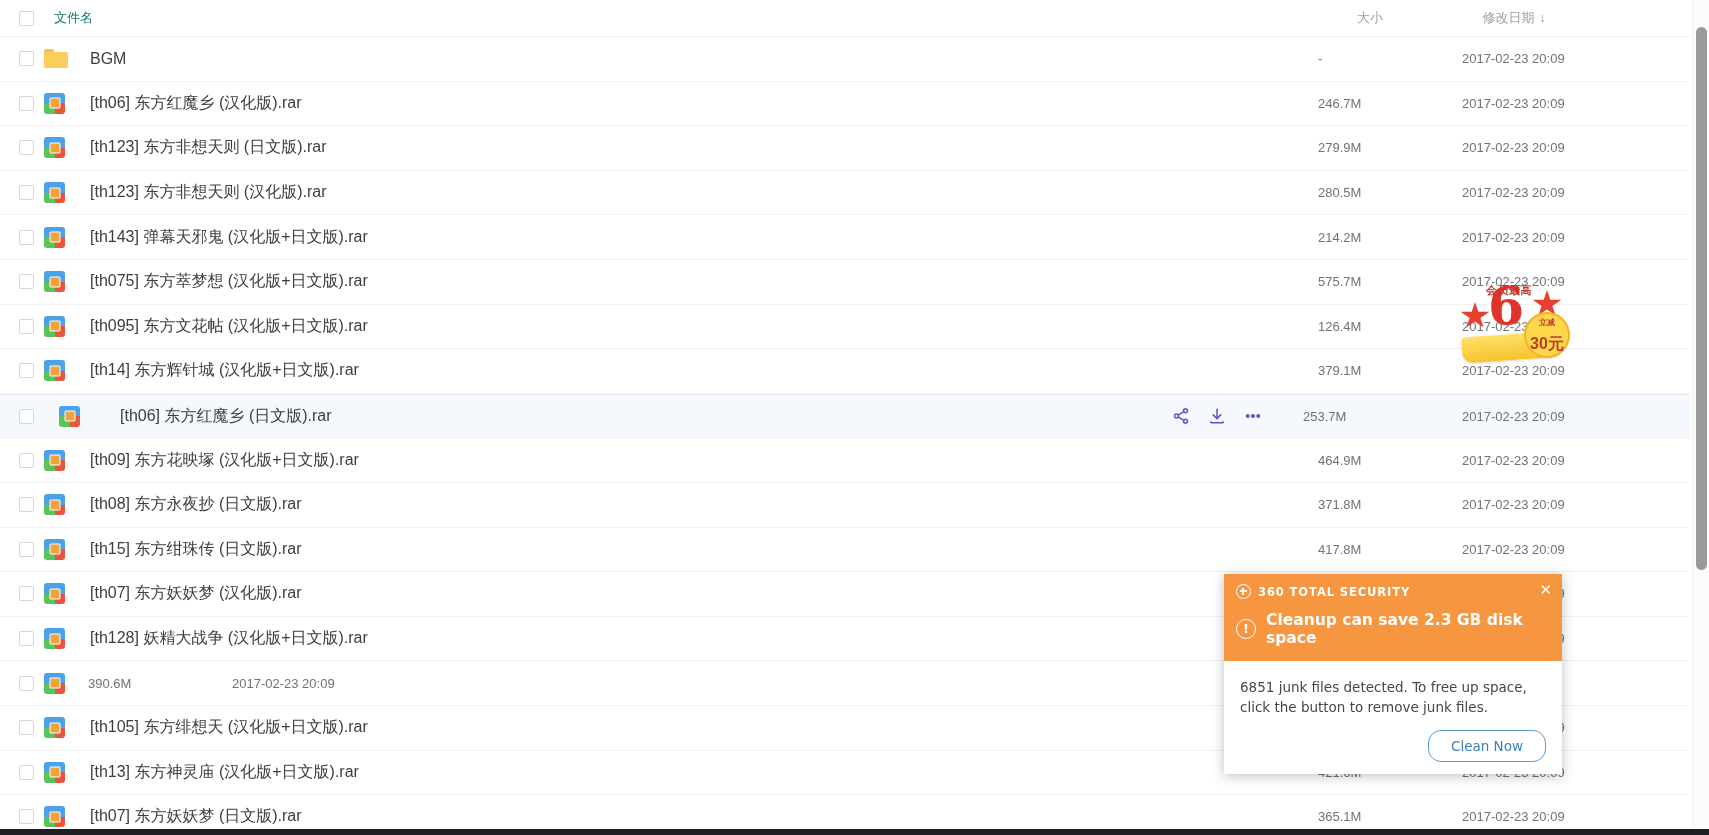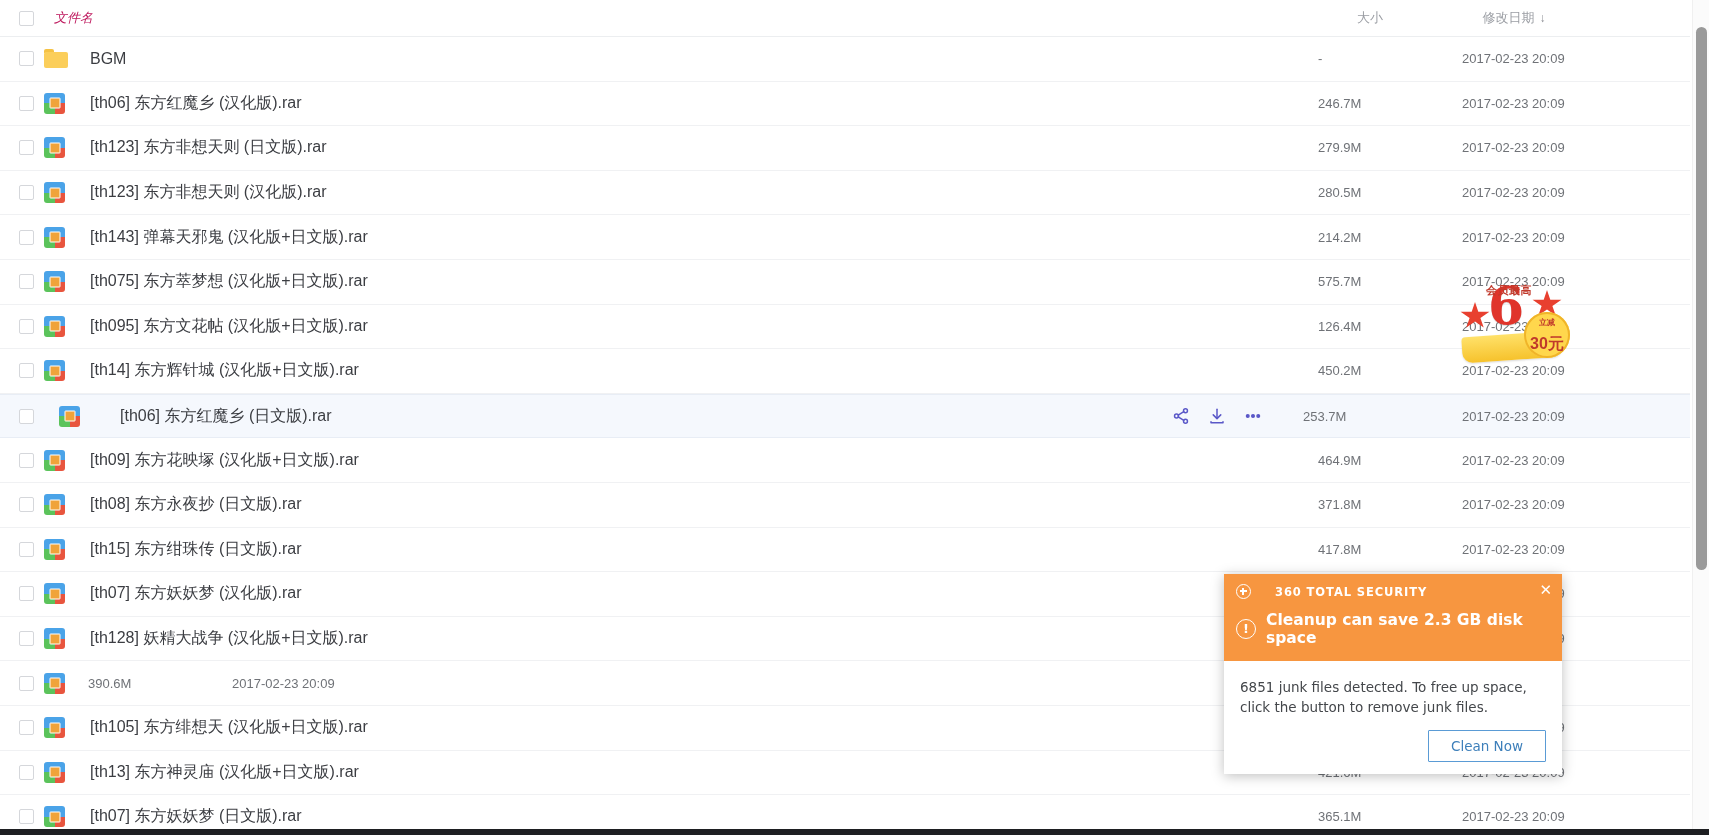--- a/index.html
+++ b/index.html
@@ -121,25 +121,24 @@
     min-width: 0;
     padding-left: 10px;
     font-size: 16px;
     color: #3b3d42;
     white-space: nowrap;
     overflow: hidden;
     text-overflow: ellipsis;
     cursor: pointer;
   }
   .row.header .name-cell {
-    color: #be185d;
+    color: #0f766e;
     font-size: 13px;
     padding-left: 10px;
     cursor: default;
-    font-style: italic;
   }
 
   
   .actions {
     flex: 0 0 auto;
     display: flex;
     align-items: center;
     gap: 18px;
     margin-right: 18px;
     color: #5a58c8;
@@ -271,21 +270,21 @@
     font-family: "DejaVu Sans", "Liberation Sans", sans-serif;
   }
   .popup-head {
     background: #f79640;
     padding: 10px 12px 14px 12px;
     position: relative;
   }
   .popup-brandline {
     display: flex;
     align-items: center;
-    gap: 24px;
+    gap: 7px;
   }
   .popup-logo {
     width: 15px; height: 15px;
     border: 1.6px solid #fff;
     border-radius: 50%;
     position: relative;
     flex: 0 0 15px;
   }
   .popup-logo::before, .popup-logo::after {
     content: "";
@@ -344,21 +343,21 @@
     justify-content: flex-end;
     margin-top: 12px;
   }
   .clean-btn {
     border: 1px solid #5a9bd5;
     background: #fff;
     color: #3d7fba;
     font-size: 13.5px;
     padding: 7px 22px;
     cursor: pointer;
-    border-radius: 1px;
+    border-radius: 13px;
     font-family: "DejaVu Sans", "Liberation Sans", sans-serif;
     text-align: right;
   }
 
   
   .bottom-strip {
     position: absolute;
     left: 0; bottom: 0;
     width: 1709px; height: 6px;
     background: #1e1f22;
@@ -506,21 +505,21 @@
           <div class="icon-cell">
             <div class="rar-icon">
               <i class="q1"></i>
               <i class="q2"></i>
               <i class="q3"></i>
               <i class="q4"></i>
               <span class="center"></span>
             </div>
           </div>
           <div class="name-cell">[th14] 东方辉针城 (汉化版+日文版).rar</div>
-          <div class="size-cell">450.2M</div>
+          <div class="size-cell">379.1M</div>
           <div class="date-cell">2017-02-23 20:09</div>
         </div>
         <div class="row hovered">
           <div class="cb-cell">
             <div class="checkbox"></div>
           </div>
           <div class="icon-cell">
             <div class="rar-icon">
               <i class="q1"></i>
               <i class="q2"></i>

